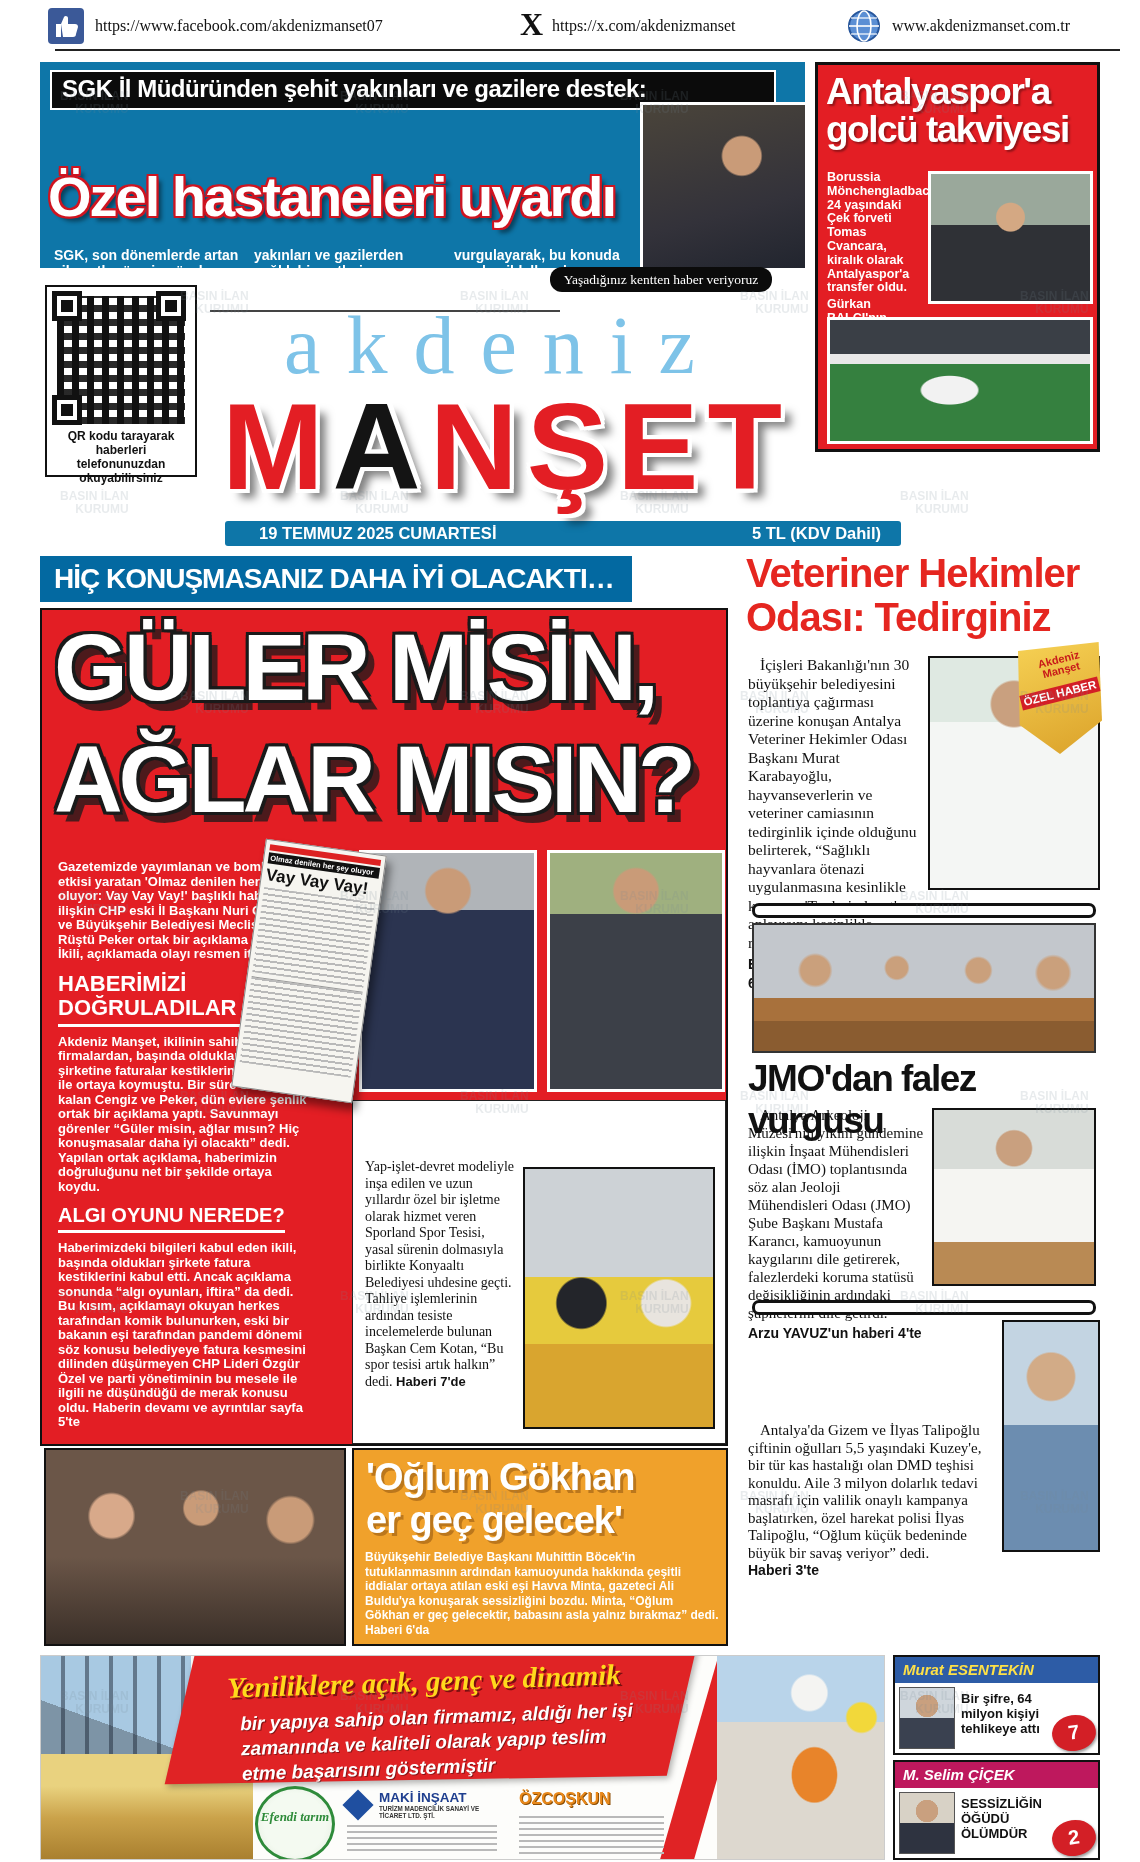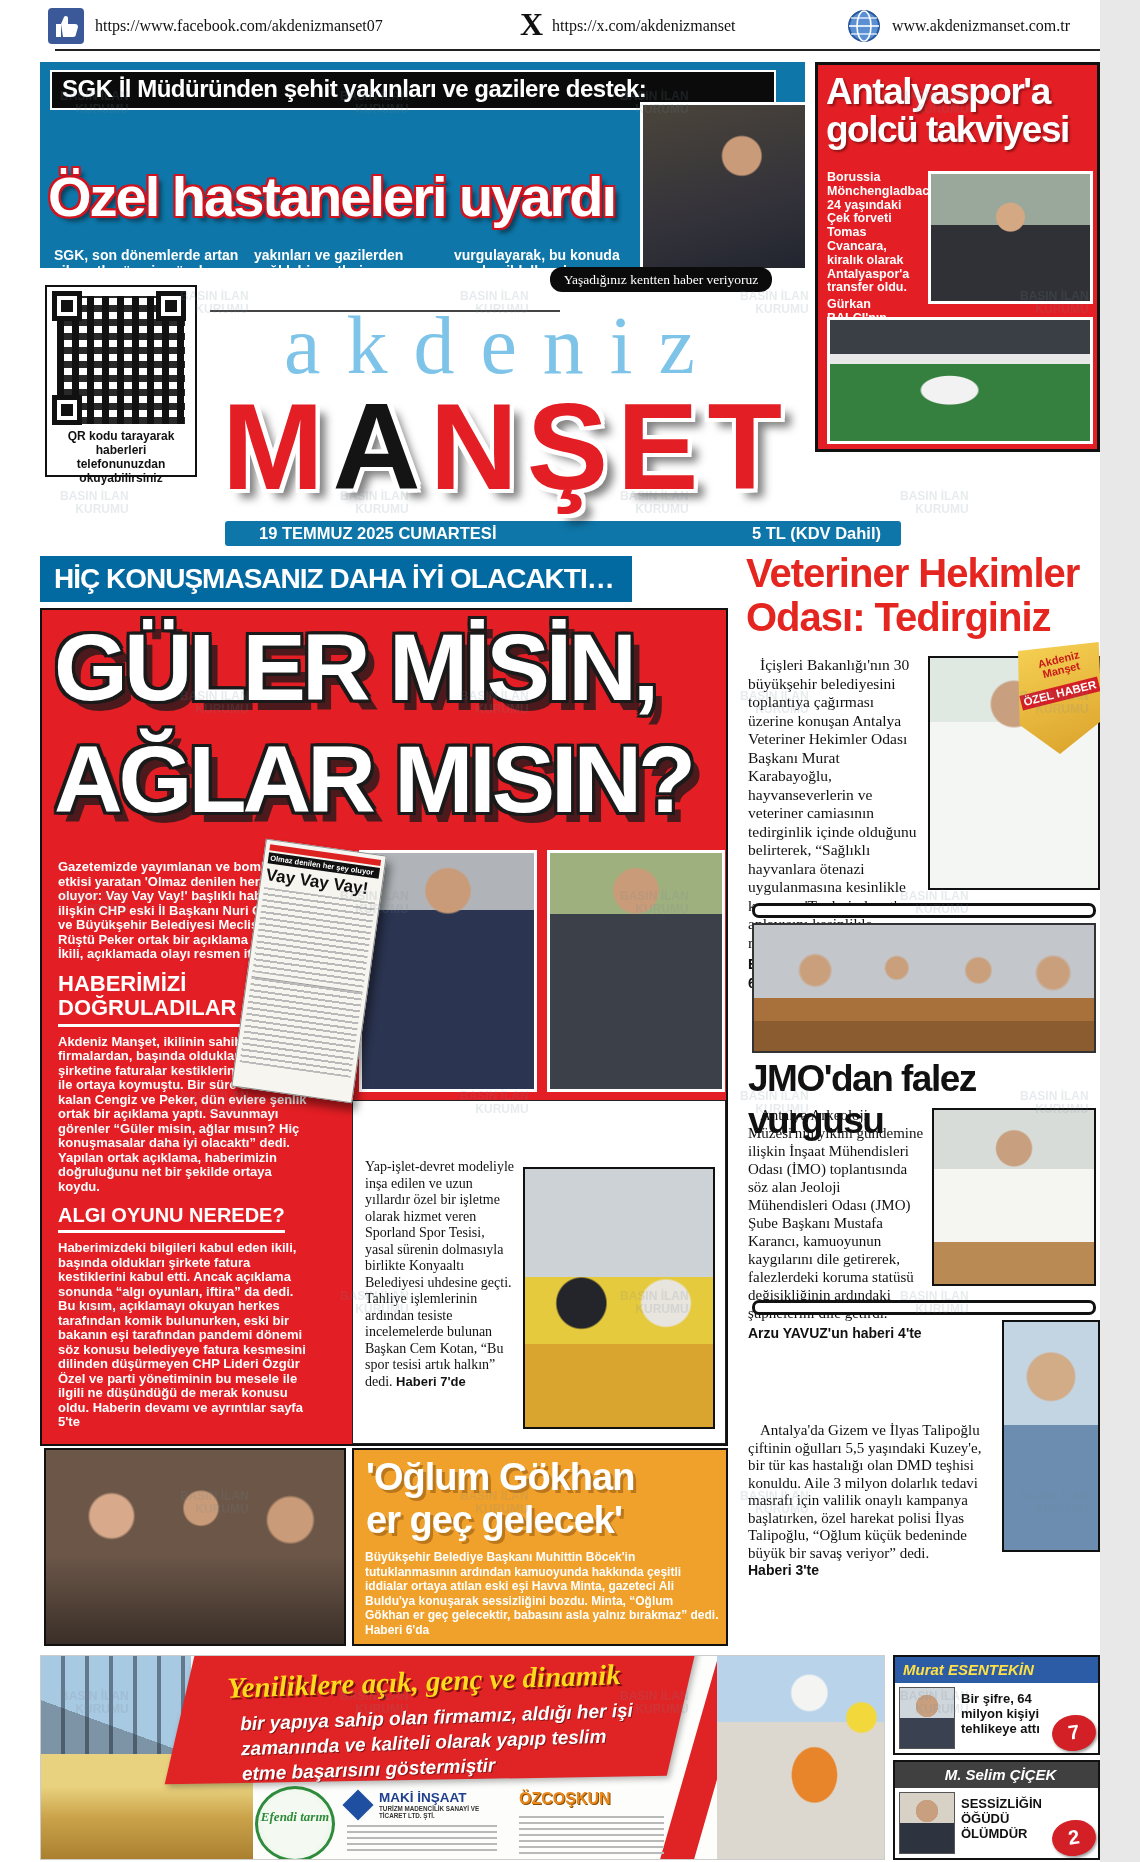--- a/index.html
+++ b/index.html
@@ -1,17 +1,17 @@
 <!DOCTYPE html>
 <html><head>
 <meta charset="utf-8">
 <style>
   html,body{margin:0;padding:0;background:#e8e8e8;}
-  .page{position:relative;width:1056px;height:1862px;background:#ffffff;overflow:hidden;
-        font-family:"Liberation Sans",sans-serif;color:#111;padding-left:44px;}
+  .page{position:relative;width:1140px;height:1862px;background:#ffffff;overflow:hidden;
+        font-family:"Liberation Sans",sans-serif;color:#111;}
   .abs{position:absolute;}
   .serif{font-family:"Liberation Serif",serif;}
   
   .hl-outline-red{color:#fff;font-weight:800;
     text-shadow:-2px -2px 0 #cf1420,2px -2px 0 #cf1420,-2px 2px 0 #cf1420,2px 2px 0 #cf1420,
                 -2px 0 0 #cf1420,2px 0 0 #cf1420,0 -2px 0 #cf1420,0 2px 0 #cf1420,
                 5px 5px 4px rgba(0,0,0,.45);}
   .hl-giant{color:#fff;font-weight:900;letter-spacing:-4px;line-height:1;
     text-shadow:-3px -3px 0 #1a1a1a,3px -3px 0 #1a1a1a,-3px 3px 0 #1a1a1a,3px 3px 0 #1a1a1a,
                 -3px 0 0 #1a1a1a,3px 0 0 #1a1a1a,0 -3px 0 #1a1a1a,0 3px 0 #1a1a1a,
@@ -240,21 +240,21 @@
   </div>
 
   <div class="abs" style="left:893px;top:1655px;width:207px;height:100px;border:2px solid #111;box-sizing:border-box;background:#fff;">
     <div style="height:26px;background:#2d5ca6;color:#fde047;font-weight:800;font-style:italic;font-size:15px;line-height:26px;padding-left:8px;">Murat ESENTEKİN</div>
     <div class="photo" style="left:4px;top:30px;width:56px;height:62px;border:1px solid #555;
       background:radial-gradient(circle at 50% 30%,#c9a07f 0 22%,rgba(0,0,0,0) 23%),linear-gradient(180deg,#cfd6dc 0 50%,#3a4150 50% 100%);"></div>
     <div style="position:absolute;left:66px;top:34px;width:112px;font-weight:800;font-size:13px;line-height:15px;color:#111;">Bir şifre, 64 milyon kişiyi tehlikeye attı</div>
     <div class="badge-num" style="right:2px;bottom:2px;"><span style="font-size:20px;line-height:34px;">7</span></div>
   </div>
   <div class="abs" style="left:893px;top:1760px;width:207px;height:100px;border:2px solid #111;box-sizing:border-box;background:#fff;">
-    <div style="height:26px;background:#404040;color:#fff;font-weight:800;font-style:italic;font-size:15px;line-height:26px;padding-left:8px;text-align:center;">M. Selim ÇİÇEK</div>
+    <div style="height:26px;background:#be185d;color:#fff;font-weight:800;font-style:italic;font-size:15px;line-height:26px;padding-left:8px;">M. Selim ÇİÇEK</div>
     <div class="photo" style="left:4px;top:30px;width:56px;height:62px;border:1px solid #555;
       background:radial-gradient(circle at 50% 30%,#c9a07f 0 22%,rgba(0,0,0,0) 23%),linear-gradient(180deg,#d8d2c6 0 50%,#2e3340 50% 100%);"></div>
     <div style="position:absolute;left:66px;top:34px;width:112px;font-weight:800;font-size:13px;line-height:15px;color:#111;">SESSİZLİĞİN ÖĞÜDÜ ÖLÜMDÜR</div>
     <div class="badge-num" style="right:2px;bottom:2px;"><span style="font-size:20px;line-height:34px;">2</span></div>
   </div>
 
   <div id="wm-layer">
       <div class="wm" style="left: 60px; top: 90px;">BASIN İLAN
 KURUMU</div>
       <div class="wm" style="left: 340px; top: 90px;">BASIN İLAN

